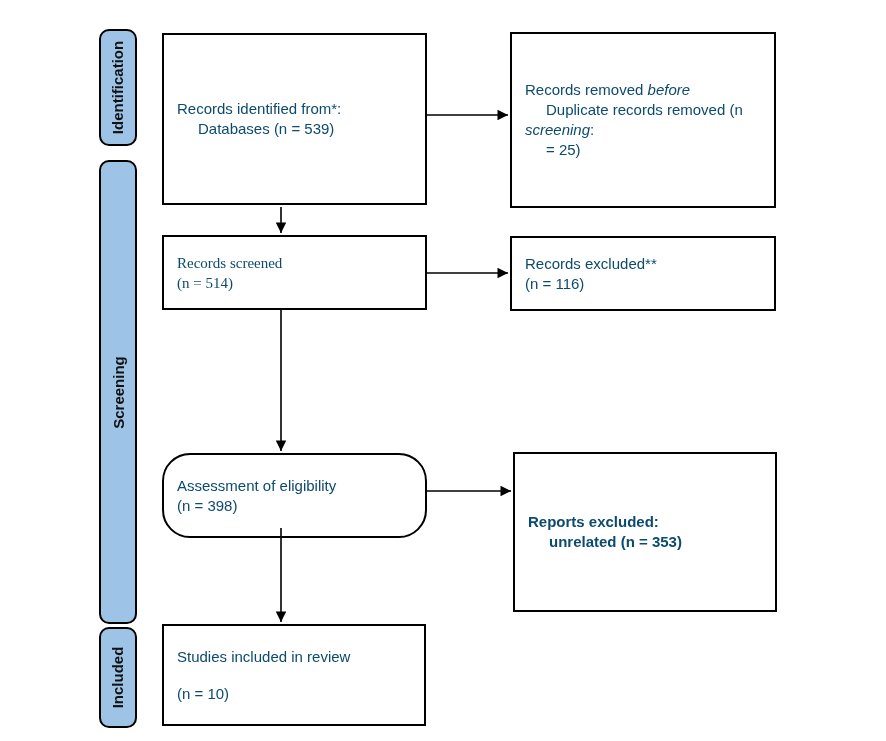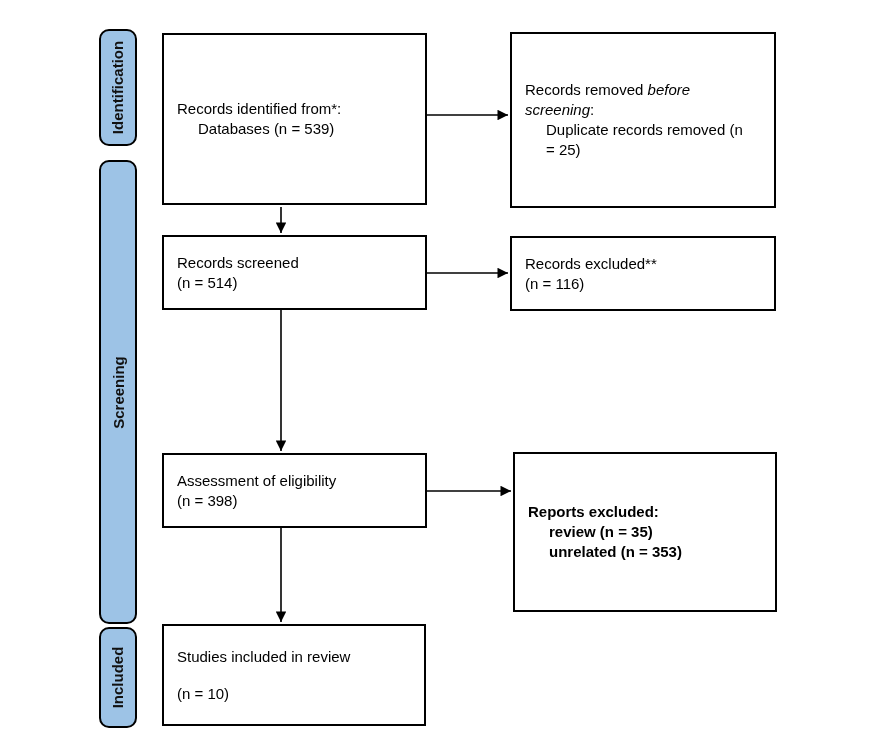--- a/index.html
+++ b/index.html
@@ -20,21 +20,21 @@
     background: #ffffff;
     border: 2px solid #000000;
     box-sizing: border-box;
     display: flex;
     flex-direction: column;
     justify-content: center;
     padding-left: 13px;
     padding-right: 6px;
     font-size: 15px;
     line-height: 20px;
-    color: #000000;
+    color: #0c4a6e;
   }
   .flow-box .line { white-space: nowrap; }
   .flow-box .line.indent2 { margin-left: 21px; }
   .stage-label {
     position: absolute;
     background: #9DC3E6;
     border: 2.5px solid #000000;
     border-radius: 10px;
     box-sizing: border-box;
     display: flex;
@@ -71,43 +71,42 @@
     <span>Included</span>
   </div>
 
   <div class="flow-box" style="left:162px; top:33px; width:265px; height:172px;">
     <div class="line">Records identified from*:</div>
     <div class="line indent2">Databases (n = 539)</div>
   </div>
 
   <div class="flow-box" style="left:510px; top:32px; width:266px; height:176px;">
     <div class="line"><span>Records removed </span><i>before</i></div>
+    <div class="line indent2">Duplicate records removed (n</div>
     <div class="line"><i>screening</i><span>:</span></div>
-    <div class="line indent2">Duplicate records removed (n</div>
     <div class="line indent2">= 25)</div>
   </div>
 
-  <div class="flow-box" style="left:162px; top:235px; width:265px; height:75px;">
+  <div class="flow-box" style="left:162px; top:235px; width:265px; height:75px;font-family:Liberation Serif, serif;">
     <div class="line">Records screened</div>
     <div class="line">(n = 514)</div>
   </div>
 
   <div class="flow-box" style="left:510px; top:236px; width:266px; height:75px;">
     <div class="line">Records excluded**</div>
     <div class="line">(n = 116)</div>
   </div>
 
-  <div class="flow-box" style="left:162px; top:453px; width:265px; height:75px;">
+  <div class="flow-box" style="left:162px; top:453px; width:265px; height:85px;border-radius:28px;">
     <div class="line">Assessment of eligibility</div>
     <div class="line">(n = 398)</div>
   </div>
 
   <div class="flow-box" style="left:513px; top:452px; width:264px; height:160px;font-weight:bold;">
     <div class="line">Reports excluded:</div>
-    <div class="line indent2">review (n = 35)</div>
     <div class="line indent2">unrelated (n = 353)</div>
   </div>
 
   <div class="flow-box" style="left:162px; top:624px; width:264px; height:102px;gap:17px;">
     <div class="line">Studies included in review</div>
     <div class="line">(n = 10)</div>
   </div>
 
   <svg class="arrows" width="886" height="741">
     <defs>

